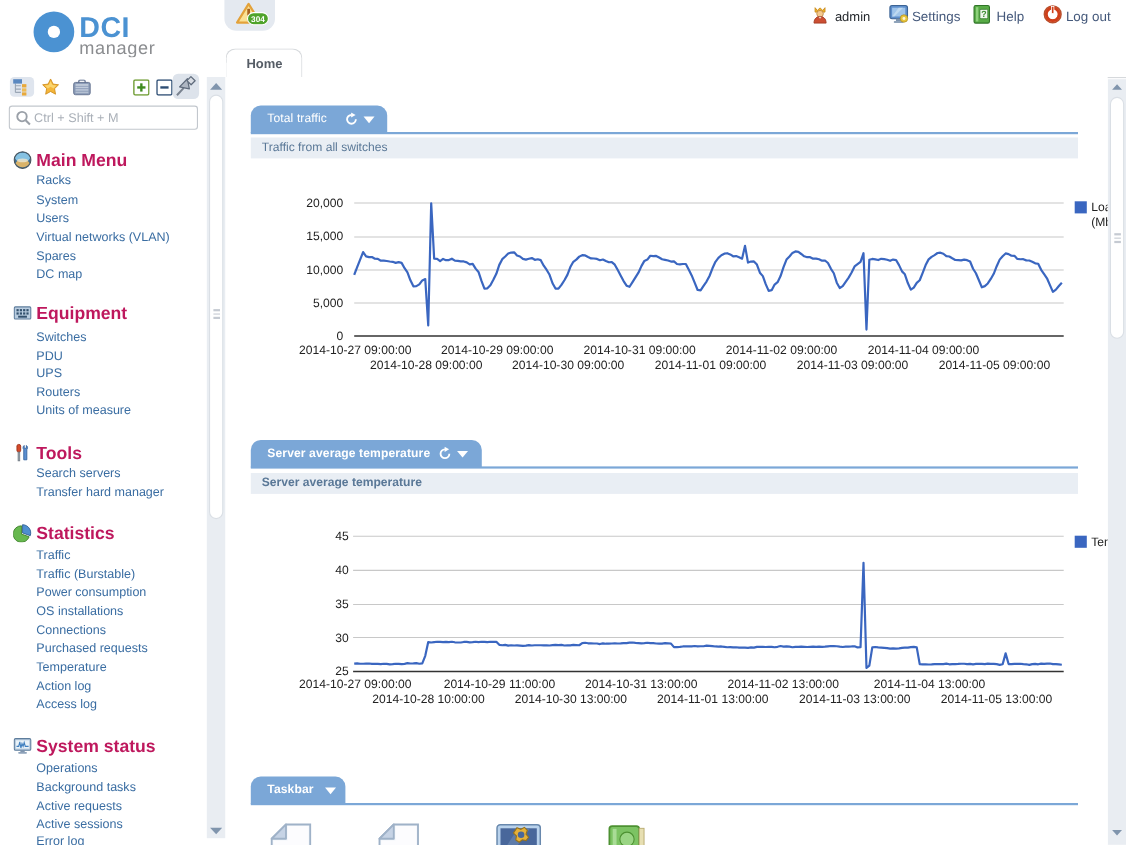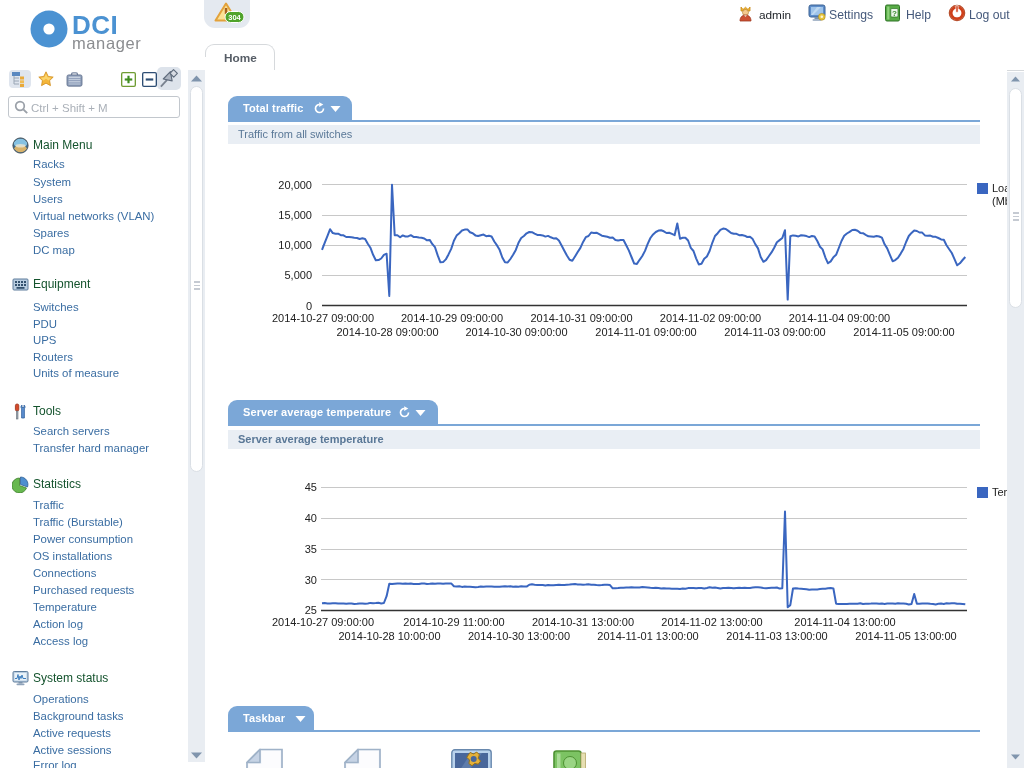--- a/index.html
+++ b/index.html
@@ -1,19 +1,19 @@
 <!DOCTYPE html>
 <html><head><meta charset="utf-8">
 <style>
 html,body{margin:0;padding:0;width:1024px;height:768px;overflow:hidden;background:#fff;
 font-family:"Liberation Sans",sans-serif;}
 *{box-sizing:border-box}
 .abs{position:absolute}
 .mitem{position:absolute;left:33px;font-size:11.4px;color:#3a6da2;white-space:nowrap}
-.mhead{position:absolute;left:33px;font-size:12px;font-weight:normal;color:#14532d;white-space:nowrap}
+.mhead{position:absolute;left:33px;font-size:16px;font-weight:bold;color:#be185d;white-space:nowrap}
 .micon{position:absolute;left:12px;width:17px;height:17px}
 .tlink{font-size:12.2px;color:#45597b}
 </style></head>
 <body>
 <div class="abs" style="left:0;top:0;width:1024px;height:752px;background:#fff">
 
 <svg class="abs" style="left:28px;top:8px" width="120" height="44" viewBox="0 0 120 44">
  <circle cx="21" cy="21" r="18.5" fill="#4b92d2"></circle>
  <circle cx="21" cy="21" r="5.6" fill="#fff"></circle>
  <text x="44" y="26" font-family="Liberation Sans" font-size="26" font-weight="bold" fill="#4b92d2" letter-spacing="0.5">DCI</text>
@@ -200,21 +200,21 @@
 <svg class="abs" style="left:1010px;top:753px" width="11" height="8" viewBox="0 0 11 8">
       <path d="M5.5,6.5 L10,1.5 L1,1.5 Z" fill="#8095ad"></path>
     </svg>
 
 <div class="abs" style="left:205px;top:44px;width:70px;height:26px;background:#fff;border:1px solid #d6d9dc;border-bottom:none;border-radius:9px 9px 0 0"></div>
 <div class="abs" style="left:205px;top:57px;width:1px;height:13px;background:#fff"></div>
 <div class="abs" style="left:224px;top:51px;font-size:11.8px;font-weight:bold;color:#565d66">Home</div>
 <div class="abs" style="left:275px;top:69.5px;width:749px;height:1px;background:#d6d9dc"></div>
 <div class="abs" style="left:205px;top:70px;width:802px;height:698px;background:#fff"></div>
 <div class="abs" style="left:228px;top:96px;width:124px;height:25px;background:#7ba7d7;border-radius:9px 9px 0 0"></div>
-    <div class="abs" style="left:243px;top:102px;font-size:11px;font-weight:bold;color:#fff;letter-spacing:0.1px">Total traffic</div>
+    <div class="abs" style="left:243px;top:102px;font-size:11px;font-weight:normal;color:#fff;letter-spacing:0.1px">Total traffic</div>
     <svg class="abs" style="left:313px;top:102px" width="13" height="13" viewBox="0 0 13 13">
         <path d="M10.5,6.5 A4,4 0 1 1 6.5,2.5" fill="none" stroke="#fff" stroke-width="1.7"></path>
         <path d="M6.2,0.2 L10.3,2.5 L6.2,4.9 Z" fill="#fff"></path>
     </svg>
     <svg class="abs" style="left:330px;top:105px" width="11" height="8" viewBox="0 0 11 8">
       <path d="M0.5,1 L10.5,1 L5.5,7 Z" fill="#fff"></path>
     </svg>
     <div class="abs" style="left:228px;top:120px;width:752px;height:2px;background:#7ba7d7"></div>
     <div class="abs" style="left:228px;top:124.5px;width:752px;height:19px;background:#e9eef4"></div>
     <div class="abs" style="left:238px;top:127.5px;font-size:11px;font-weight:normal;color:#5a7897">Traffic from all switches</div>

